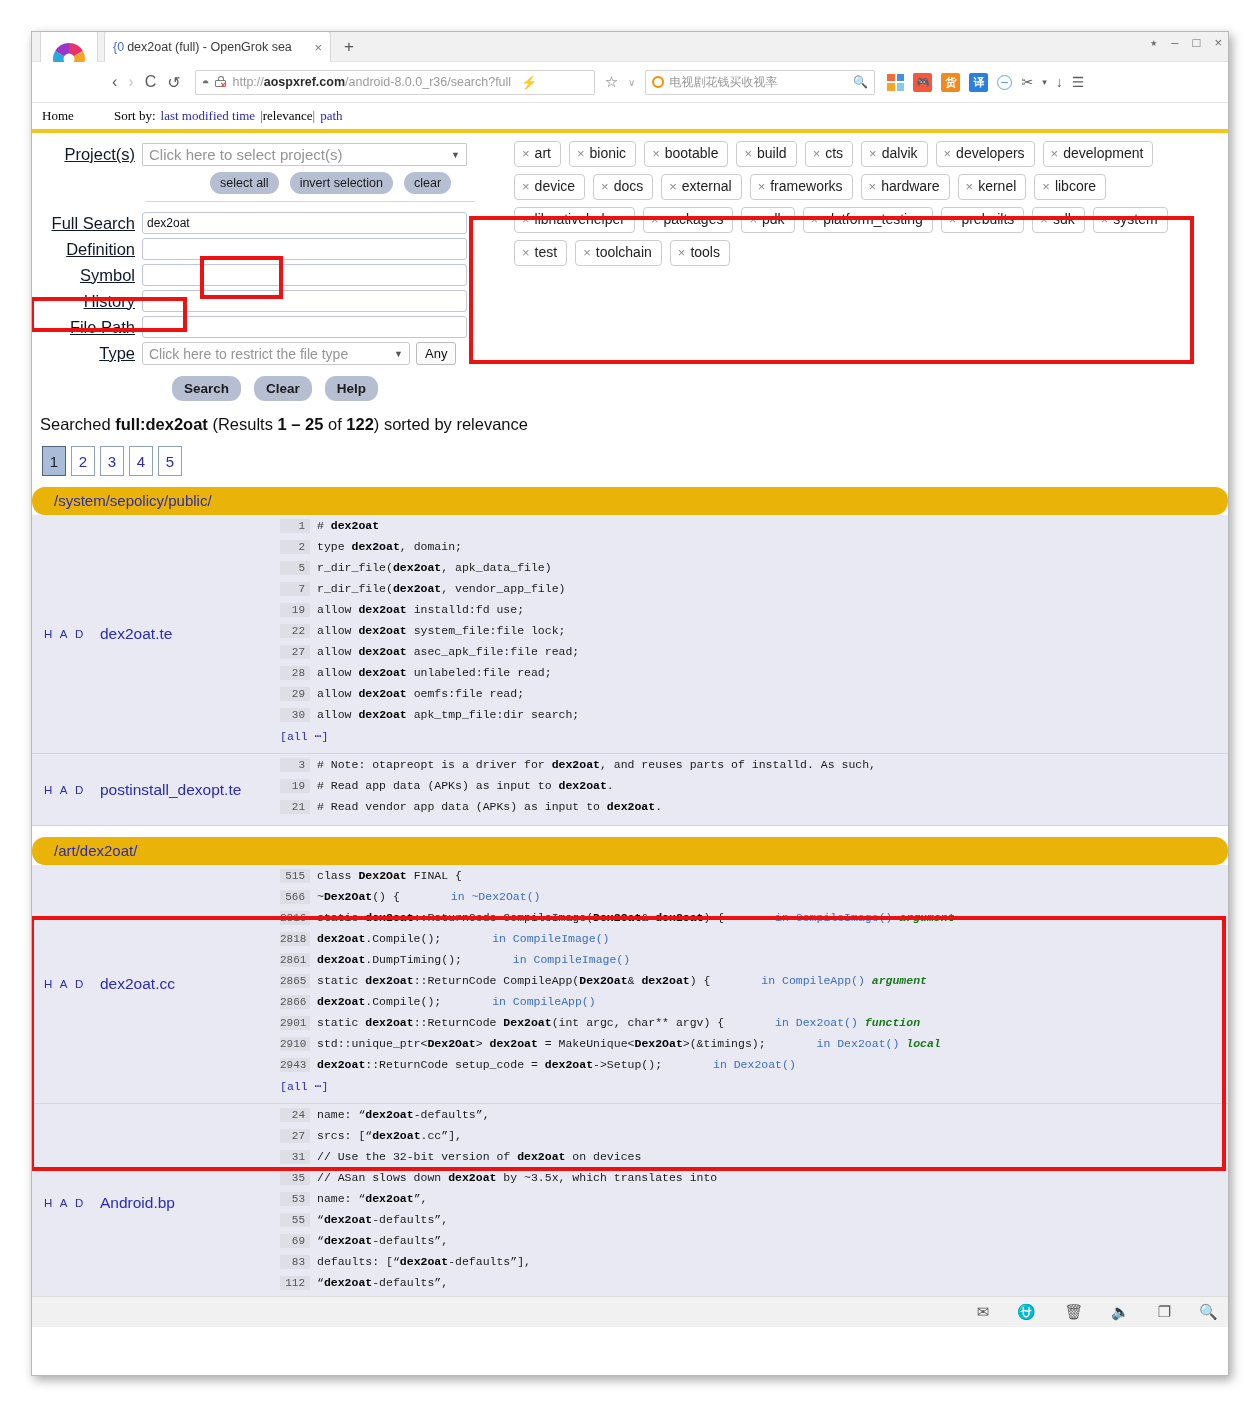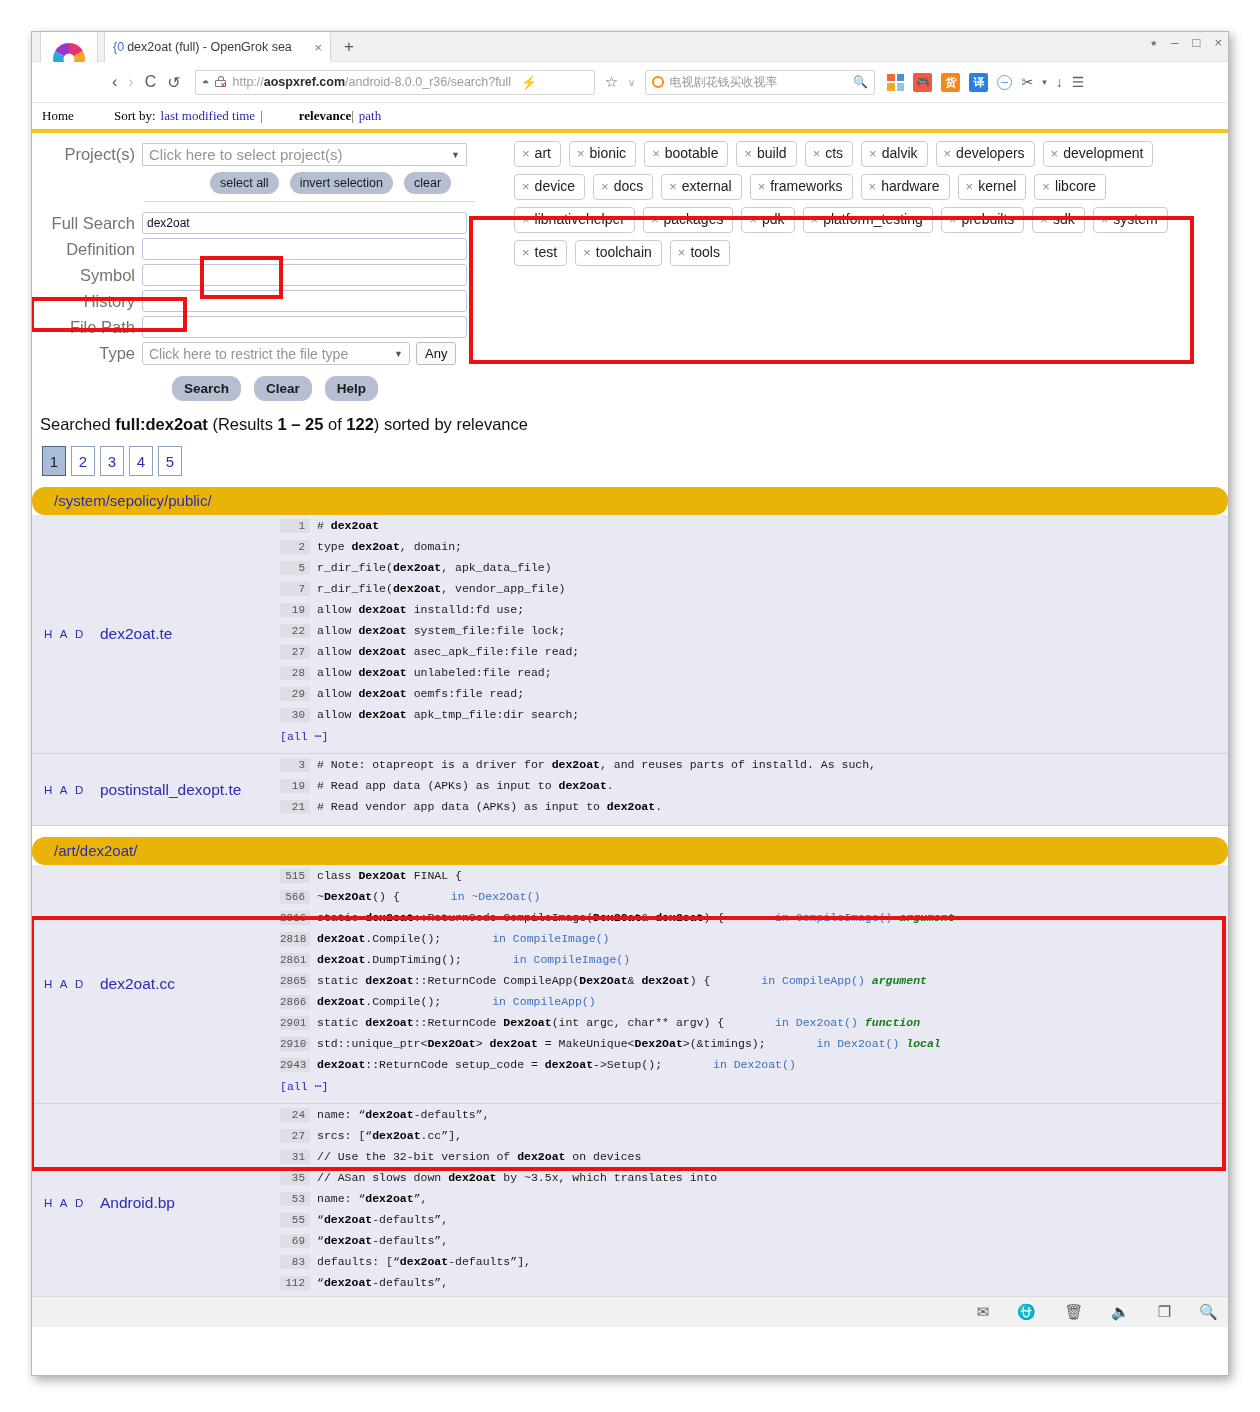--- a/index.html
+++ b/index.html
@@ -102,30 +102,30 @@
   
   .page { position:relative; background:#fff; height:1224px; overflow:hidden; }
 
   .topnav {
     height:26px; display:flex; align-items:center; font-size:13px;
     font-family:"Liberation Serif", serif;
   }
   .topnav .home { margin-left:10px; color:#000; width:72px; }
   .topnav .sortby { color:#000; }
   .topnav a { color:#2b2bb3; text-decoration:none; margin:0 5px; }
-  .topnav .sel { color:#000; font-weight:bold;margin-left:36px; }
+  .topnav .sel { color:#000; font-weight:normal; }
   .topnav .bar { color:#555; }
   .yellowline { height:4px; background:#f5c518; }
 
   
   .formwrap { position:relative; padding:10px 0 0 0; }
   .frow { display:flex; align-items:center; margin-bottom:4px; }
   .flabel {
     width:110px; text-align:right; padding-right:7px;
-    font-size:16.5px; color:#737373;
+    font-size:16.5px; color:#0f172a;text-decoration:underline;
   }
   .finput {
     width:325px; height:22px; border:1px solid #bfc4e0; border-radius:3px;
     background:#fff; font-size:12px; color:#111; padding:0 4px; outline:none;
     font-family:"Liberation Sans", sans-serif;
   }
   .fselect {
     width:325px; height:23px; border:1px solid #c9c9c9; border-radius:1px;
     background:#fff; display:flex; align-items:center; padding:0 6px;
     font-size:15px; color:#949494;

